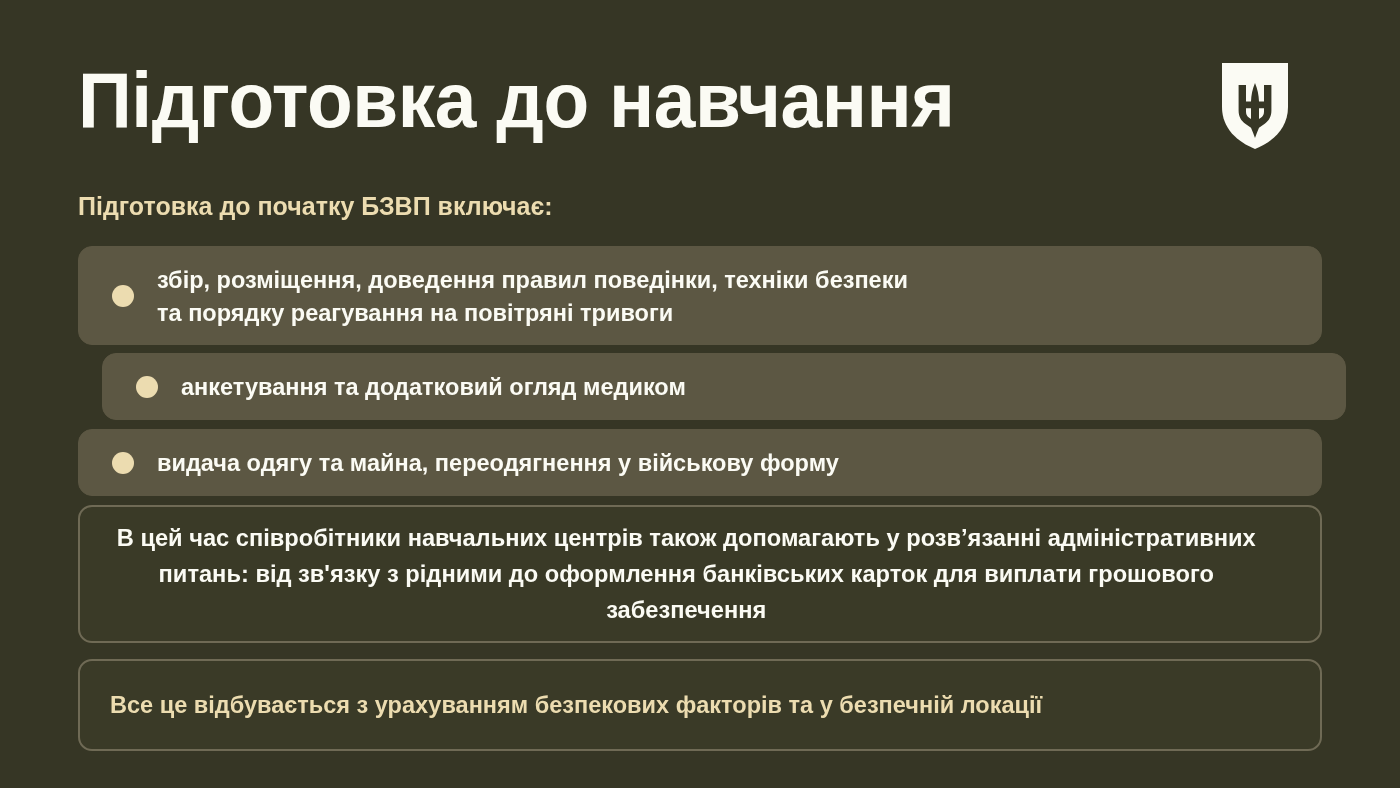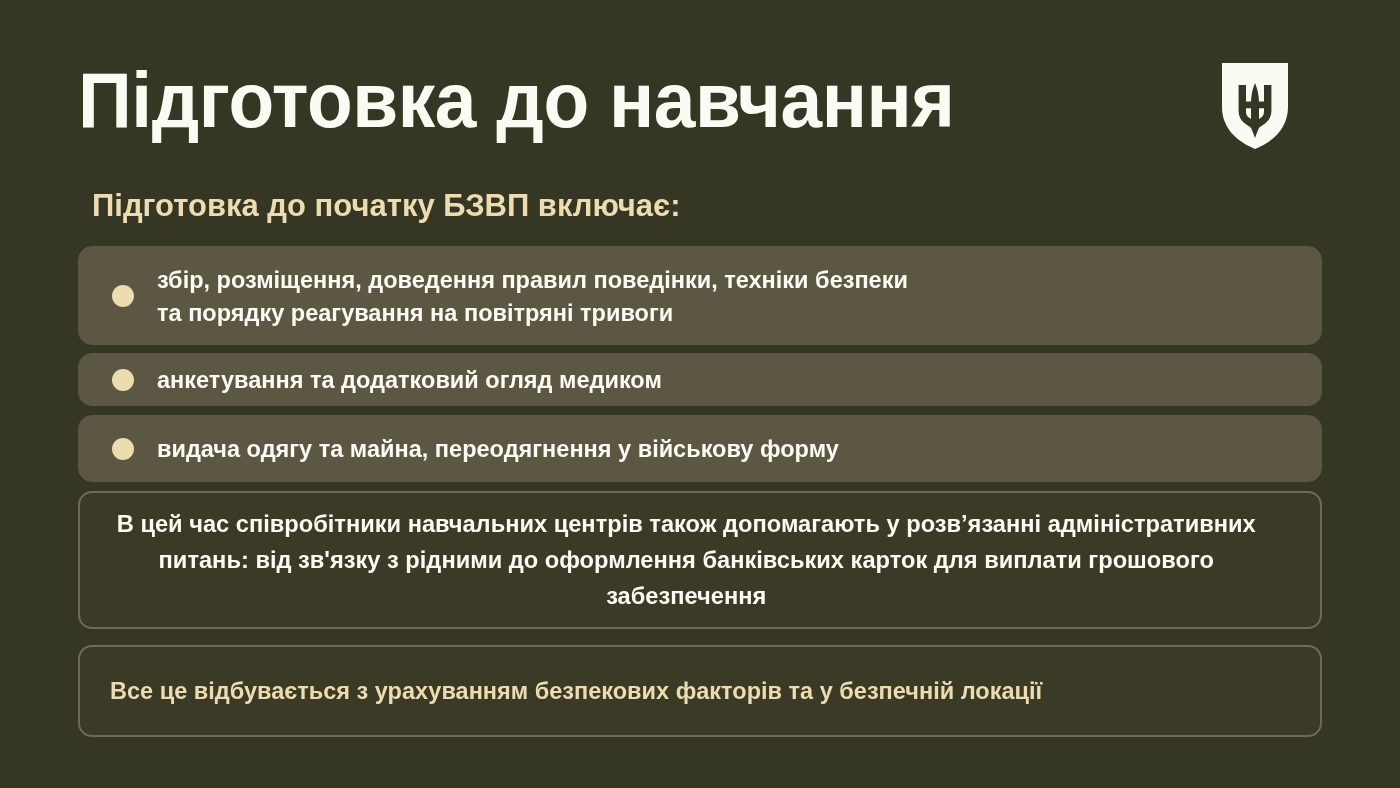--- a/index.html
+++ b/index.html
@@ -39,22 +39,22 @@
   .emblem {
     position:absolute;
     right:34px; top:5px;
     width:66px; height:86px;
   }
   .emblem svg { display:block; width:66px; height:86px; }
 
   
   .subtitle {
     position:absolute;
-    left:92px; top:190px;
-    font-size:31px;
+    left:78px; top:190px;
+    font-size:25px;
     line-height:32px;
     font-weight:700;
     color:#ecdcb0;
     white-space:nowrap;
   }
 
   
   .cards {
     position:absolute;
     left:78px; top:246px;
@@ -71,21 +71,21 @@
     background:#5c5743;
     border:1px solid #5c5743;
   }
   .card.outline {
     background:#3a3a27;
     border:2px solid #6f6a55;
     text-align:center;
   }
 
   .card-1 { height:99px; margin-bottom:8px; }
-  .card-2 { height:53px; margin-bottom:9px; }
+  .card-2 { height:67px; margin-bottom:9px;margin-left:24px; }
   .card-3 { height:67px; margin-bottom:9px; }
   .card-4 { height:138px; margin-bottom:16px; align-items:center; }
   .card-5 { height:92px; }
 
   .bullet {
     flex:0 0 auto;
     width:22px; height:22px;
     border-radius:50%;
     background:#ecdcb0;
     margin-left:33px;

